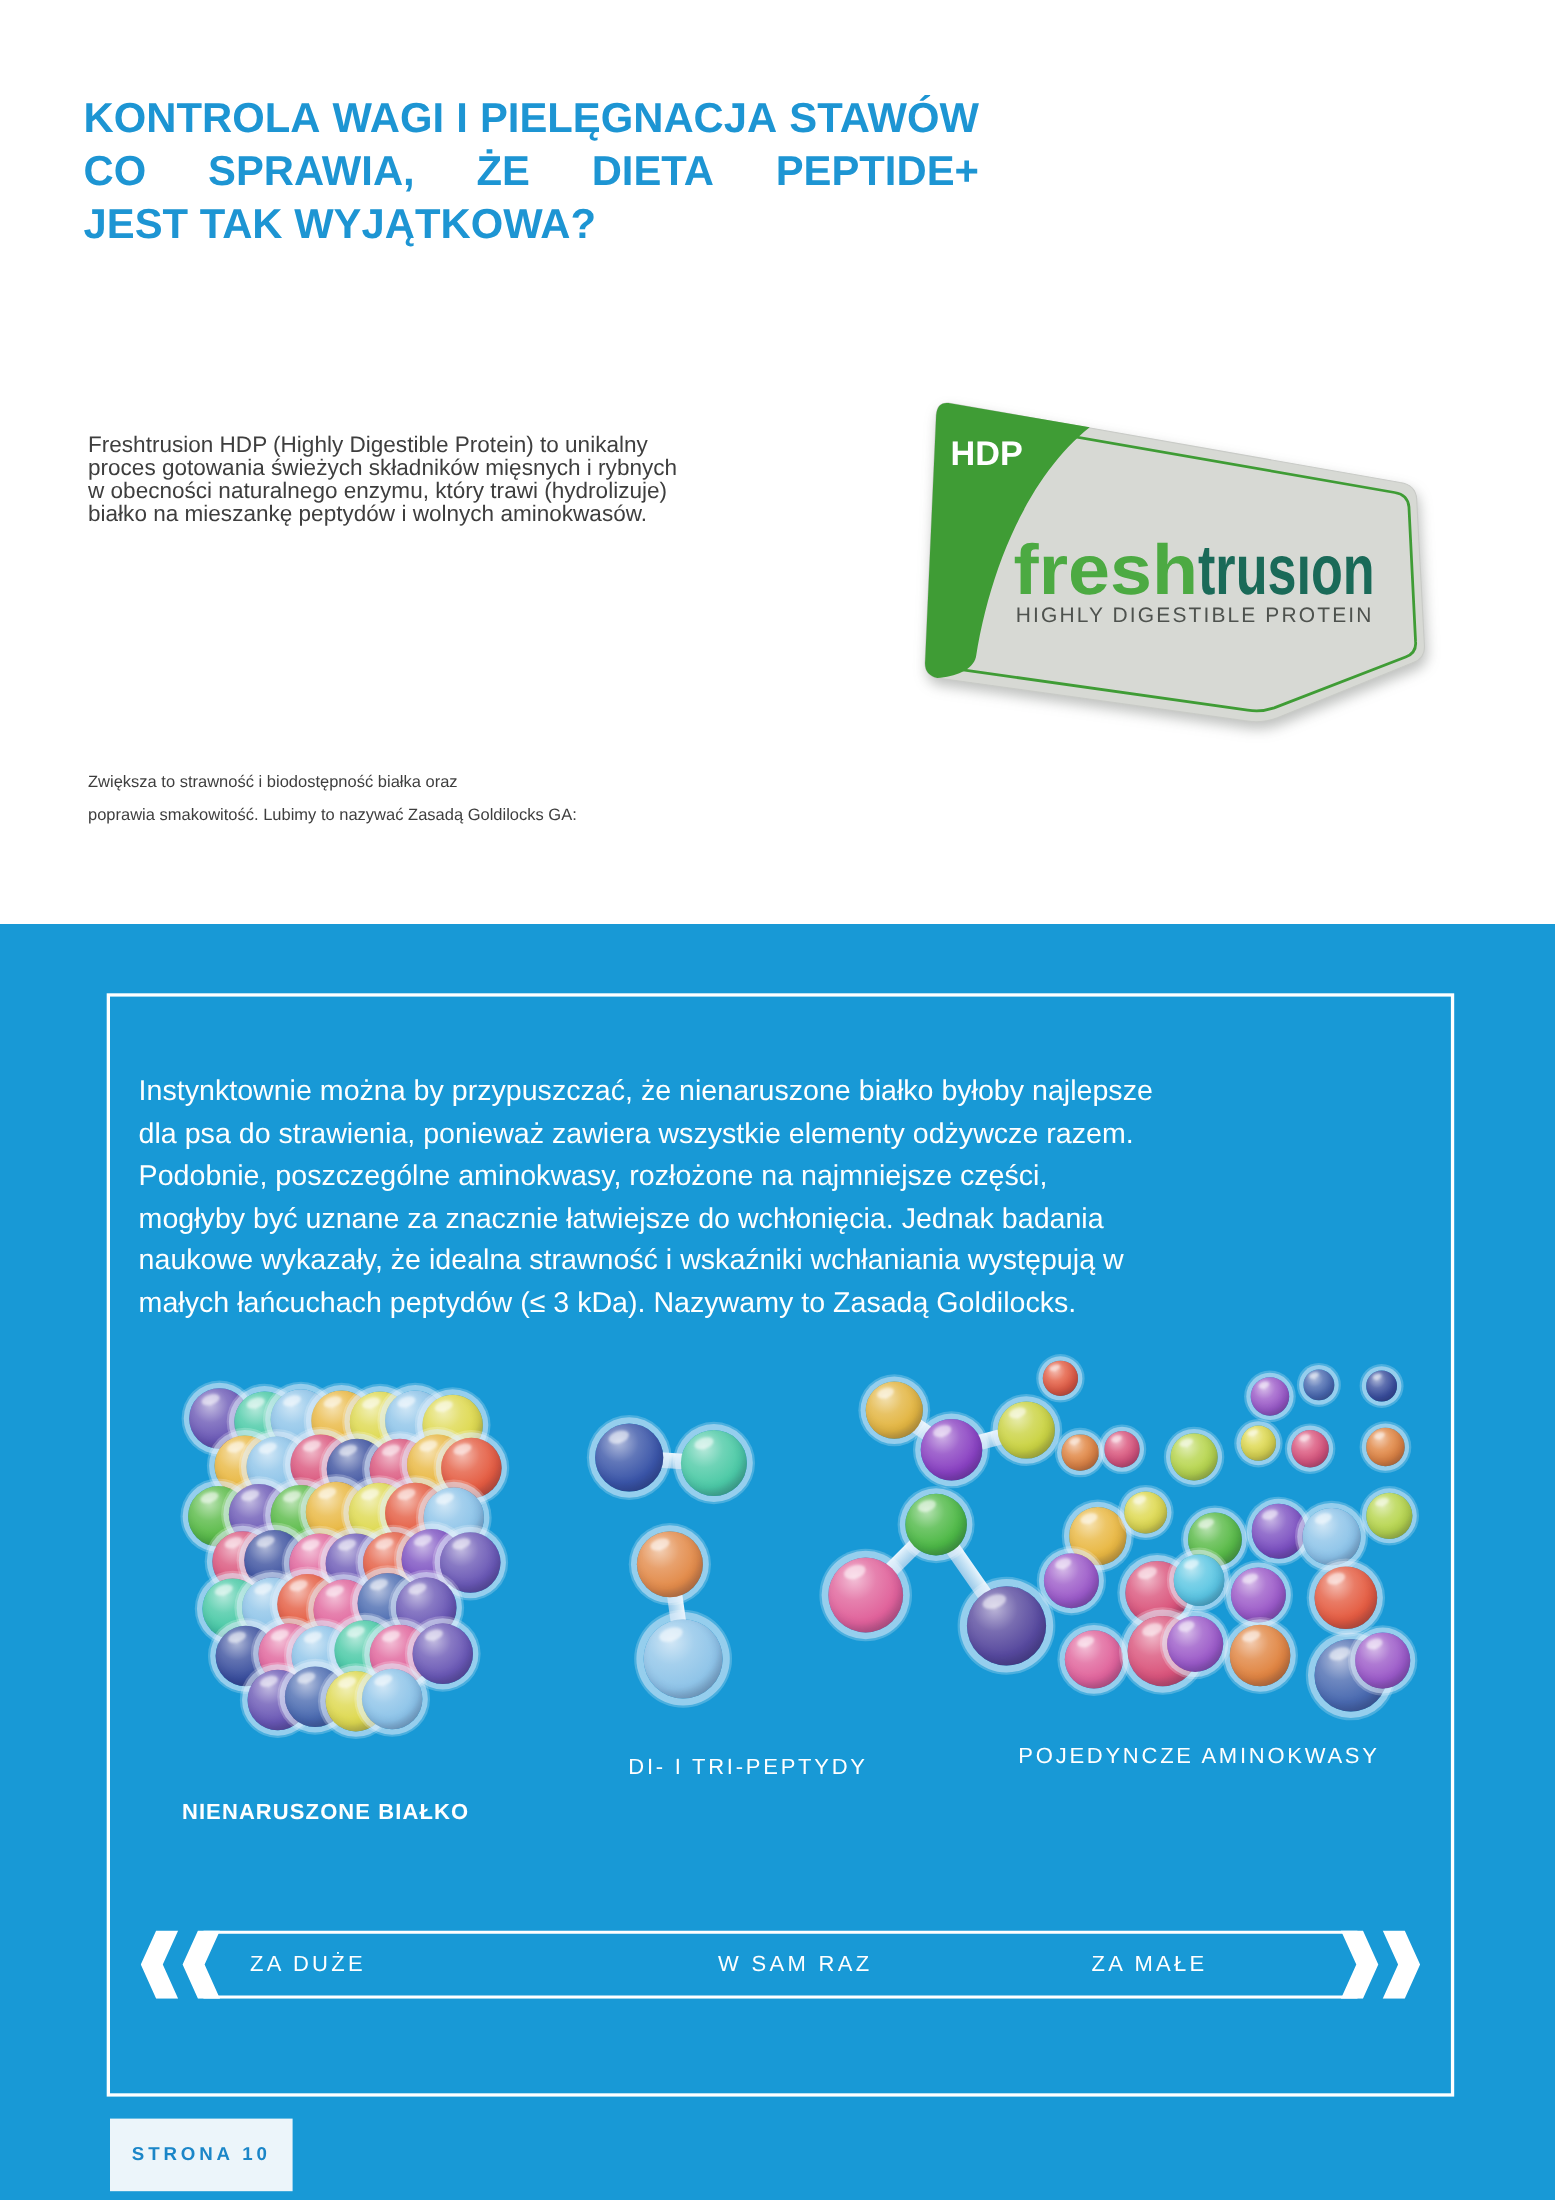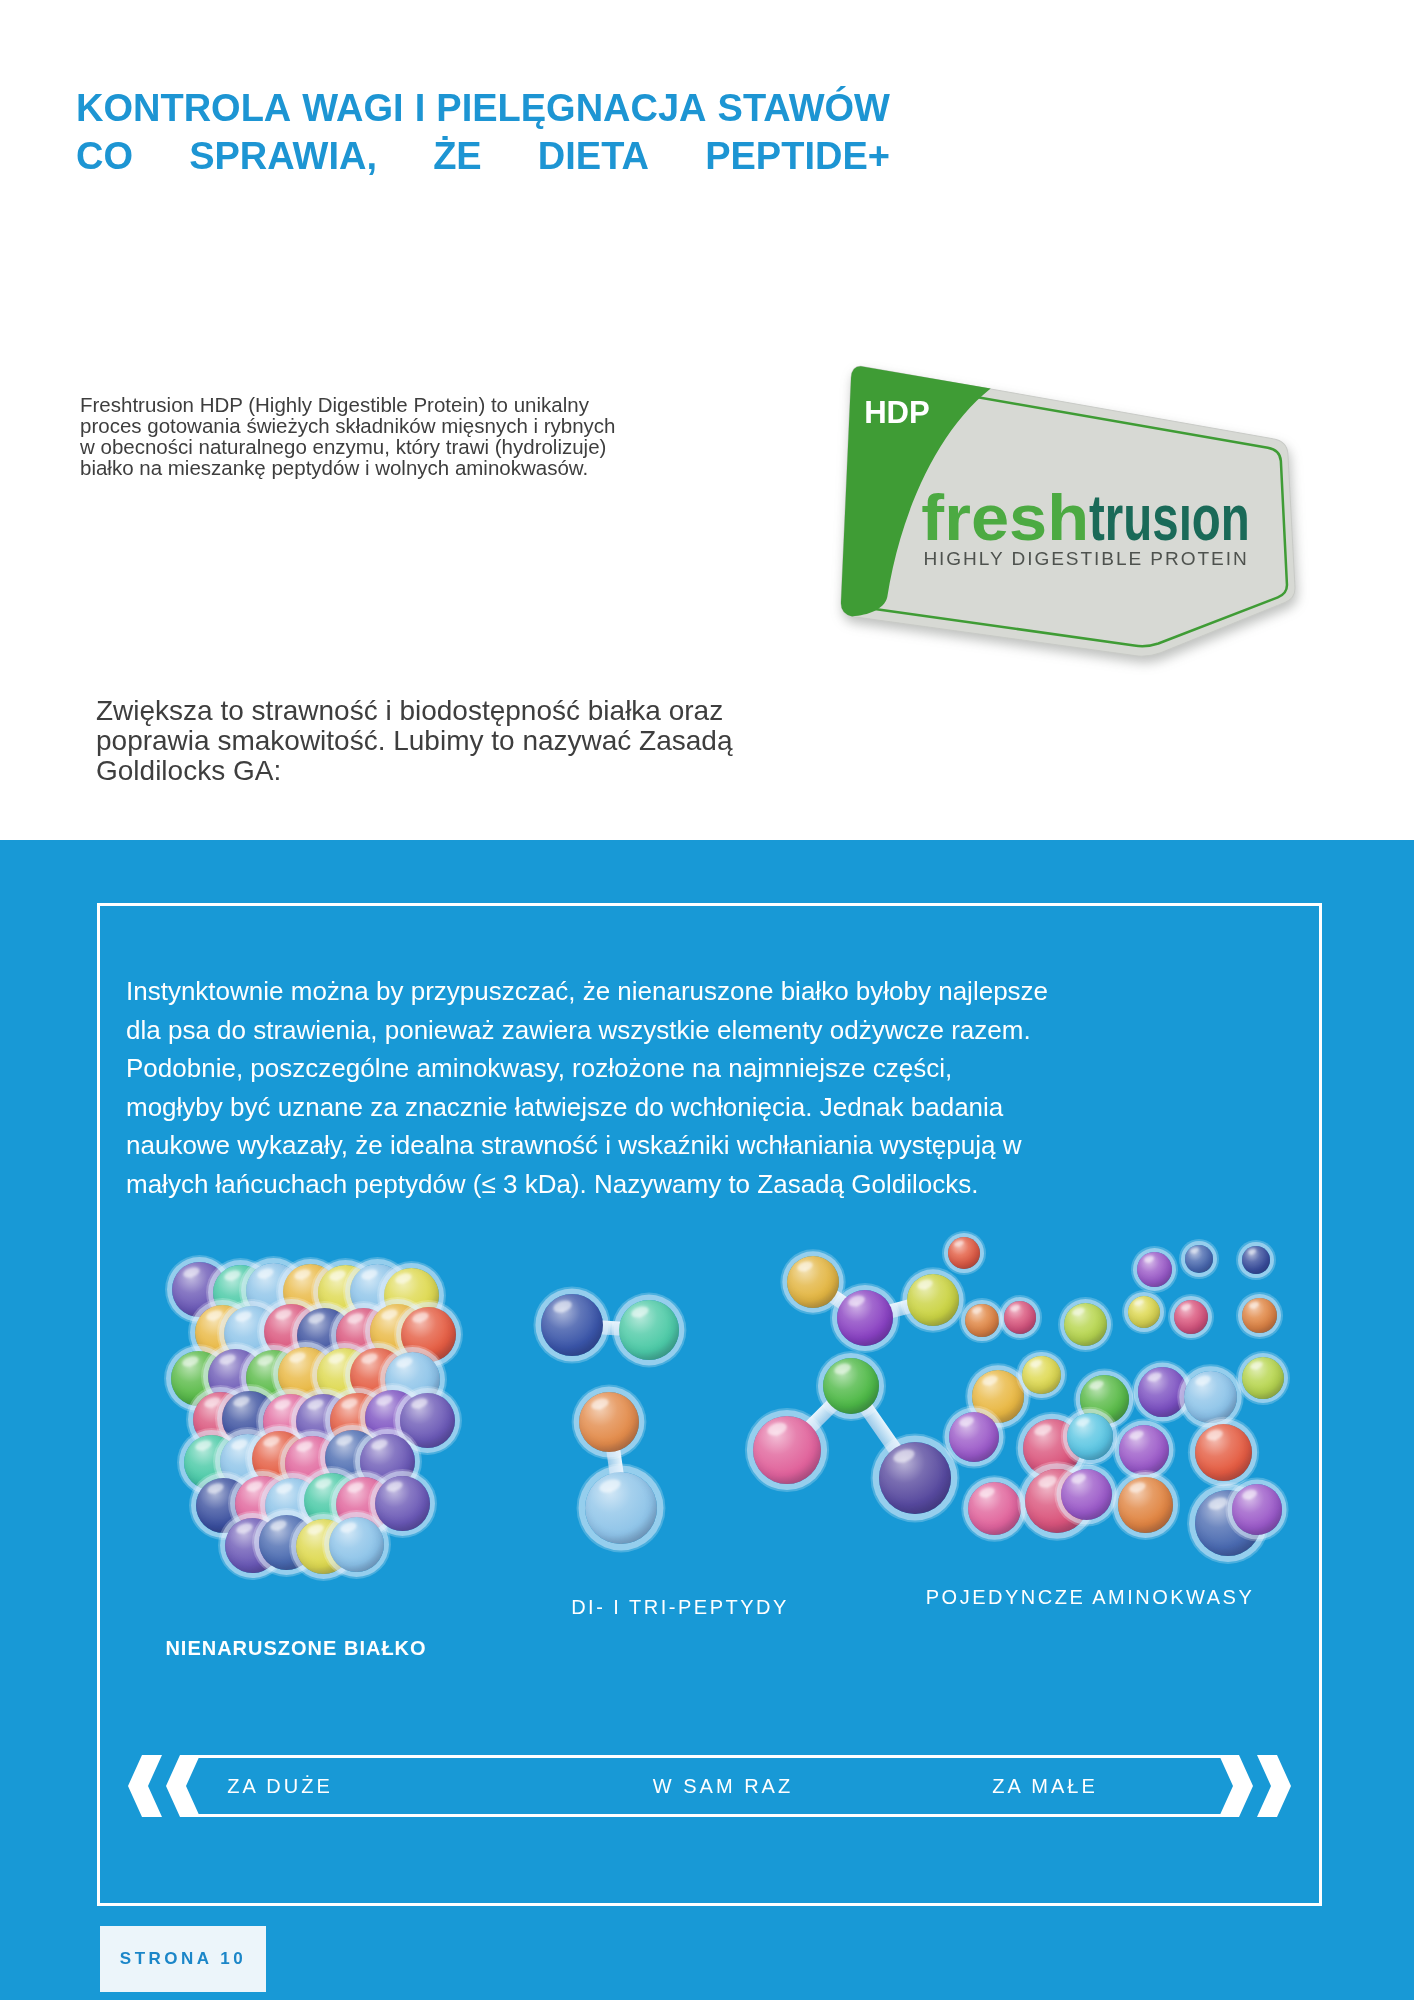--- a/index.html
+++ b/index.html
@@ -7,21 +7,21 @@
         font-family:"Liberation Sans","DejaVu Sans",sans-serif;overflow:hidden;}
 
   
   .heading{position:absolute;left:76px;top:84px;width:814px;
            color:var(--accent,#1d95d3);font-weight:bold;font-size:38px;line-height:48px;}
   .heading .jline{display:flex;justify-content:space-between;}
   .lead{position:absolute;left:80px;top:264px;width:700px;font-size:26px;line-height:38.5px;
         color:var(--lead,#2fa1d6);white-space:pre-line;}
   .body-text{position:absolute;left:80px;top:394px;width:720px;font-size:20.5px;line-height:21px;
         color:var(--dark,#3e3e3e);white-space:pre-line;}
-  .note-text{position:absolute;left:96px;top:696px;width:760px;font-size:28px;line-height:30px;
+  .note-text{position:absolute;left:80px;top:696px;width:760px;font-size:15px;line-height:30px;
         color:var(--dark,#3e3e3e);white-space:pre-line;}
   .ft-badge{position:absolute;left:830px;top:354px;width:486px;height:314px;
         filter:drop-shadow(2px 6px 6px rgba(70,75,70,0.35));}
 
   
   .section{position:absolute;left:0;top:840px;width:1414px;height:1160px;background:var(--section,#1899d6);}
   .gbox{position:absolute;left:97px;top:63px;width:1219px;height:997px;border:3px solid #fff;}
   .gtitle{position:absolute;top:-27px;left:50%;transform:translateX(-50%);
           background:var(--section,#1899d6);padding:0 80px;white-space:nowrap;
           color:#fff;font-weight:bold;font-size:31px;letter-spacing:11px;line-height:50px;}
@@ -62,20 +62,21 @@
         <span>PIELĘGNACJA</span>
         <span>STAWÓW</span>
       </div>
     <div class="jline">
         <span>CO</span>
         <span>SPRAWIA,</span>
         <span>ŻE</span>
         <span>DIETA</span>
         <span>PEPTIDE+</span>
       </div>
+    <div>JEST TAK WYJĄTKOWA?</div>
   </div>
 
   <div class="body-text">Freshtrusion HDP (Highly Digestible Protein) to unikalny
 proces gotowania świeżych składników mięsnych i rybnych
 w obecności naturalnego enzymu, który trawi (hydrolizuje)
 białko na mieszankę peptydów i wolnych aminokwasów.</div>
   <div class="note-text">Zwiększa to strawność i biodostępność białka oraz
 poprawia smakowitość. Lubimy to nazywać Zasadą Goldilocks GA:</div>
 
   <svg class="ft-badge" viewBox="0 0 484 312">

